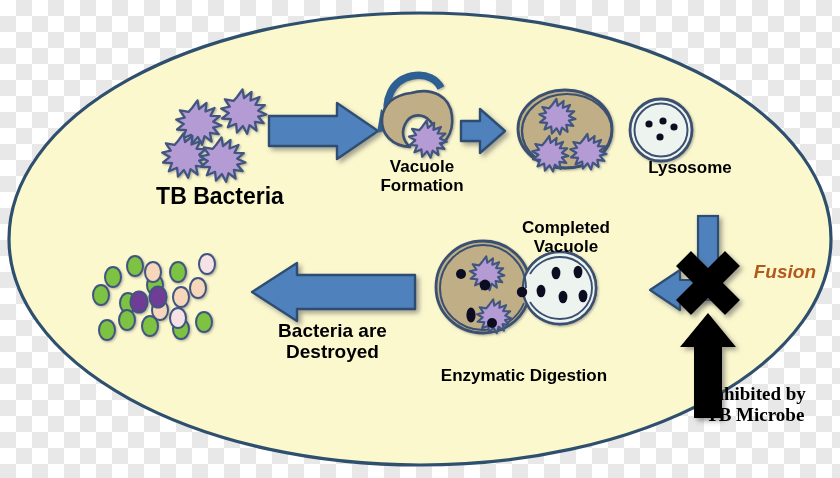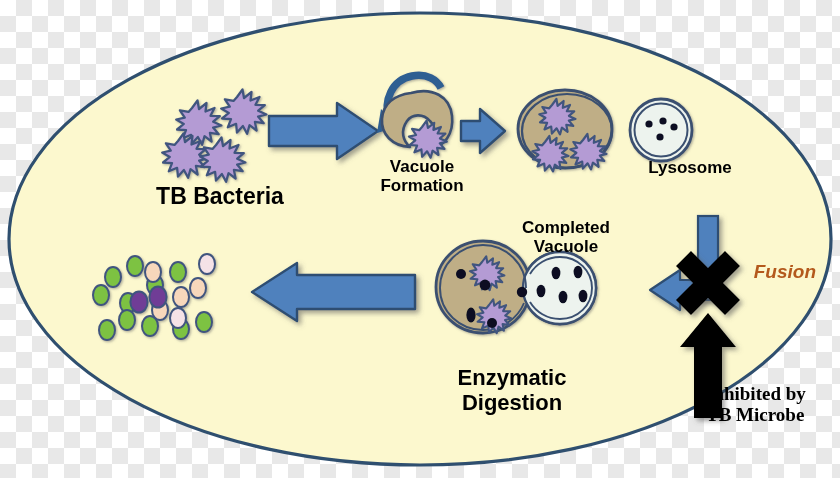--- a/index.html
+++ b/index.html
@@ -192,20 +192,22 @@
 
   <div class="lbl" style="left:352px; top:157px; width:140px; font-size:17px;">Vacuole
 Formation</div>
 
   <div class="lbl" style="left:495px; top:178px; width:142px; font-size:17px;margin-top:40px;">Completed
 Vacuole</div>
 
   <div class="lbl" style="left:600px; top:158px; width:180px; font-size:17px;">Lysosome</div>
 
 
-  <div class="lbl" style="left:412px; top:366px; width:200px; font-size:22px;">Enzymatic Digestion</div>
-
+  <div class="lbl" style="left:424px; top:366px; width:200px; font-size:17px;">Enzymatic Digestion</div>
+
+  <div class="lbl" style="left:255px; top:320px; width:155px; font-size:19px;">Bacteria are
+Destroyed</div>
 
   <div class="lbl lbl-fusion" style="left:726px; top:261px; width:90px; font-size:19px; text-align:right;">Fusion</div>
 
   <div class="lbl lbl-serif" style="left:706px; top:383px; width:140px; font-size:19px; text-align:left;">Inhibited by
 TB Microbe</div>
 </div>
 
 </body></html>

